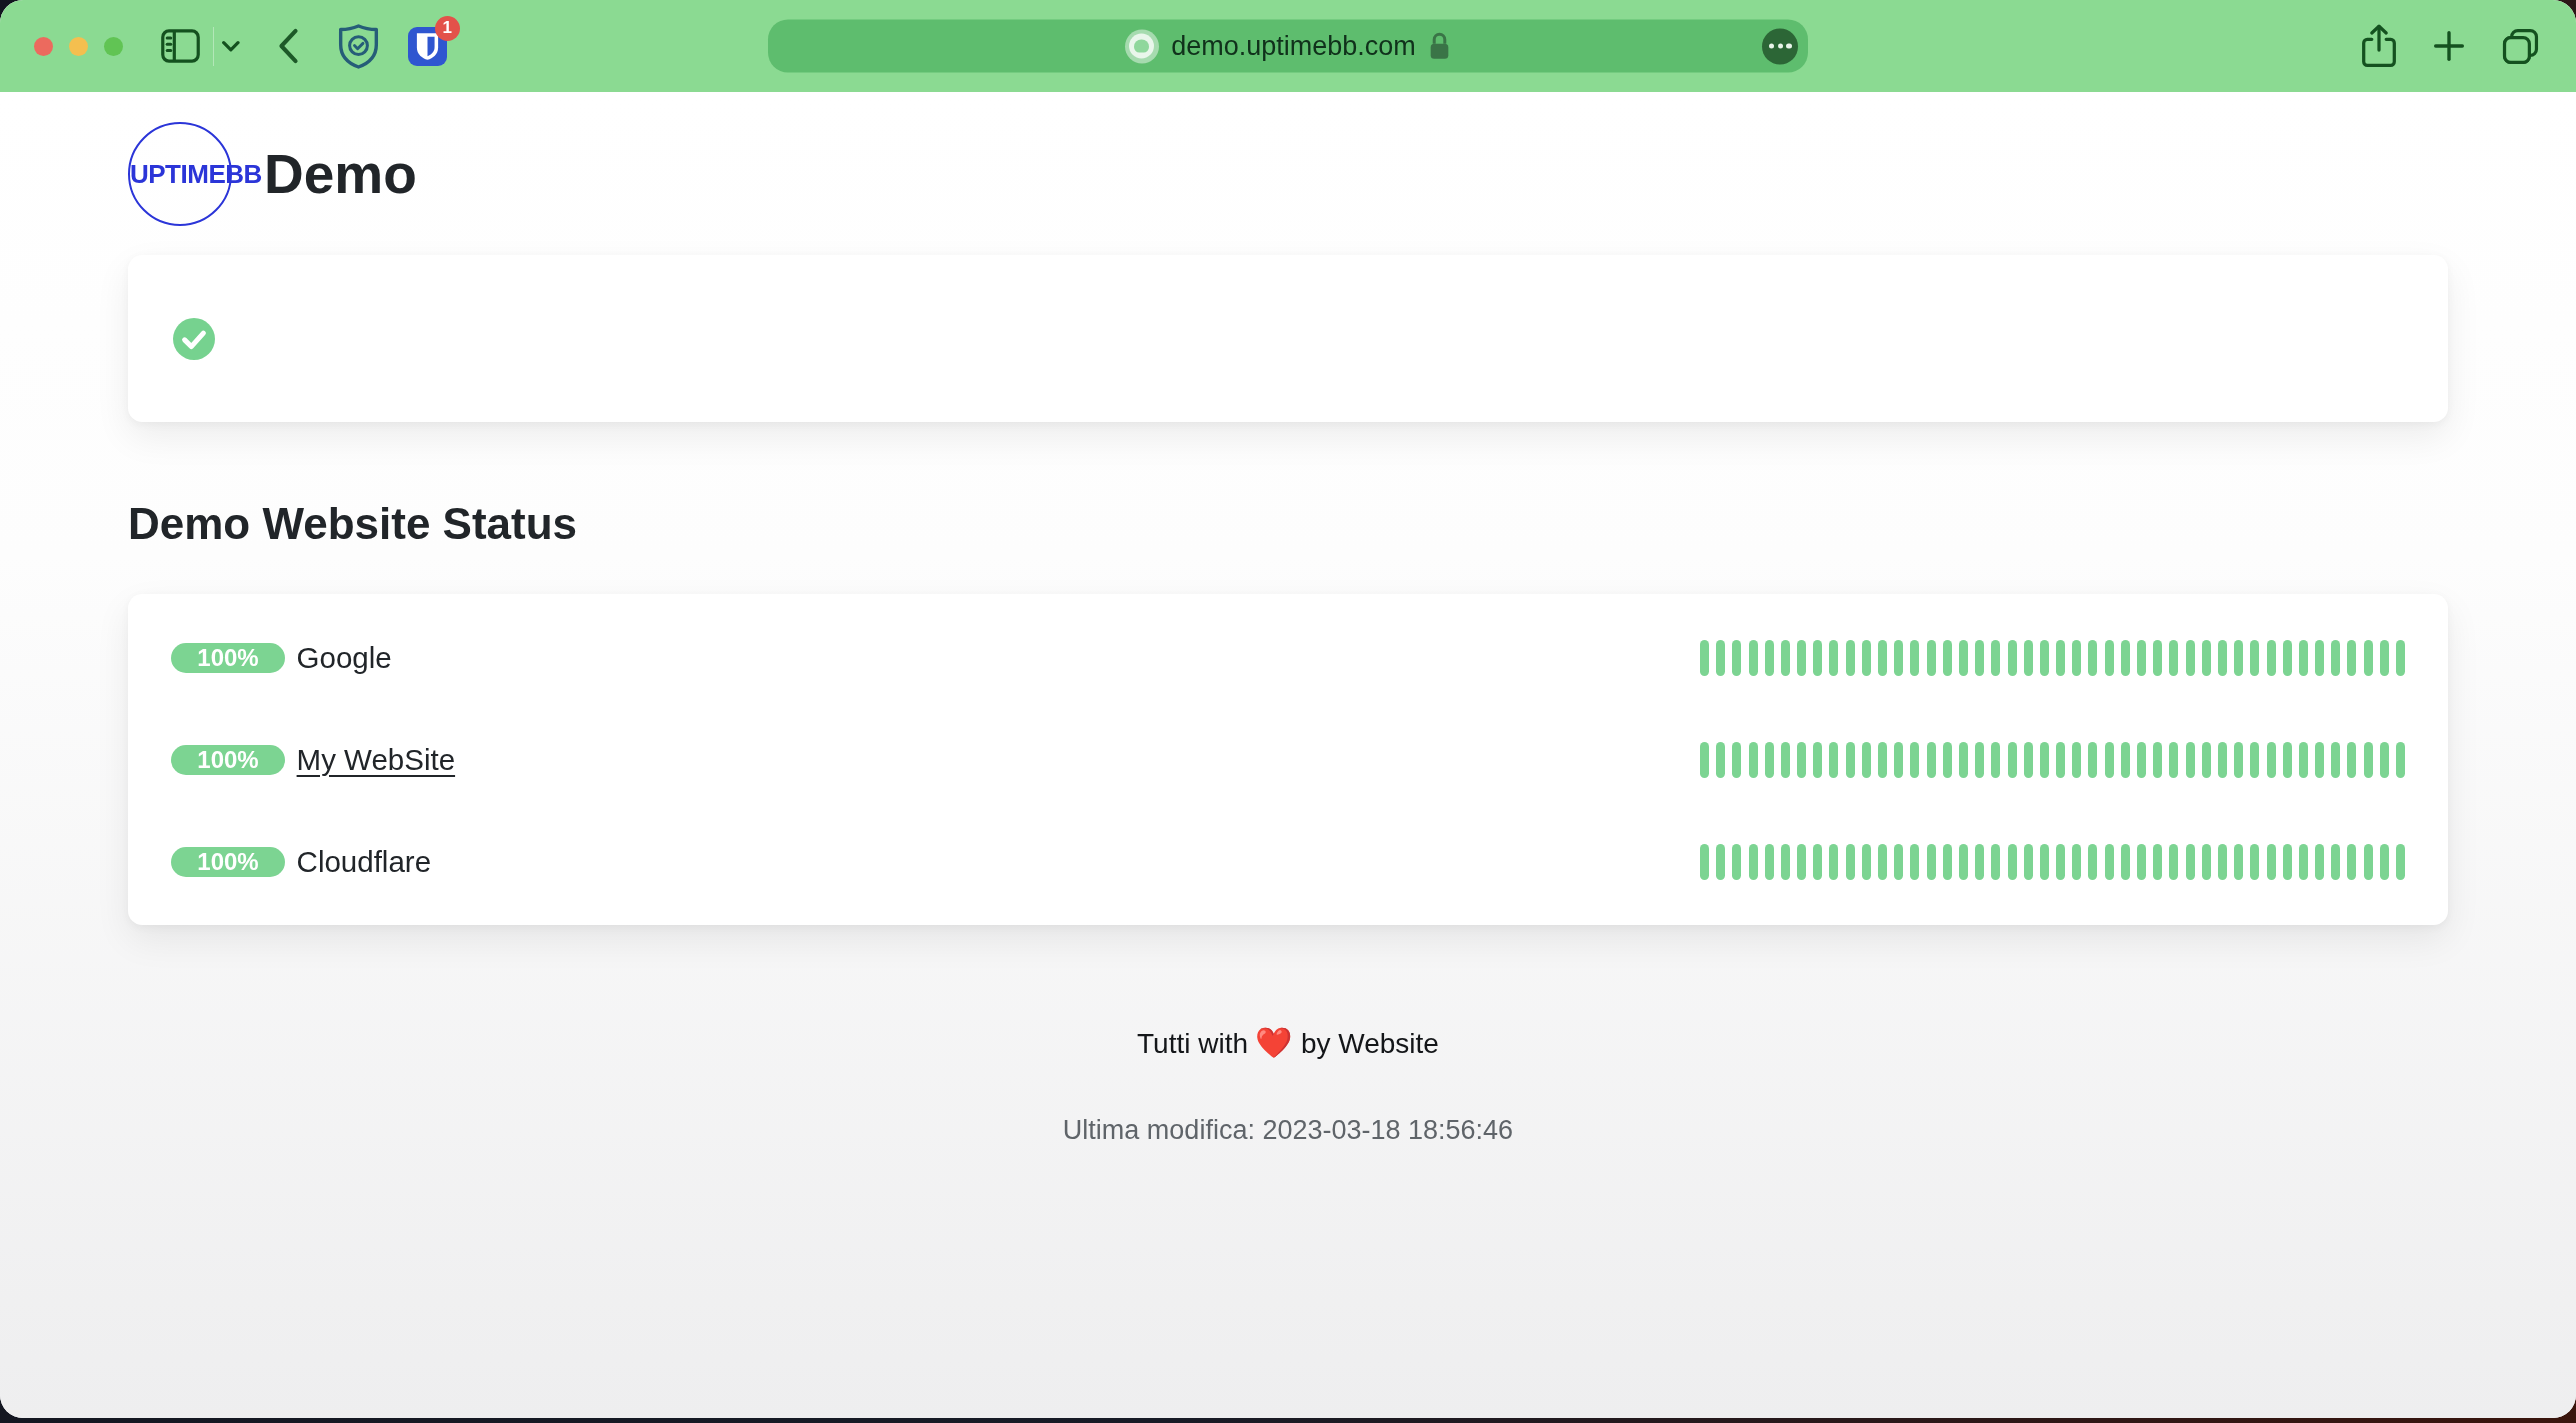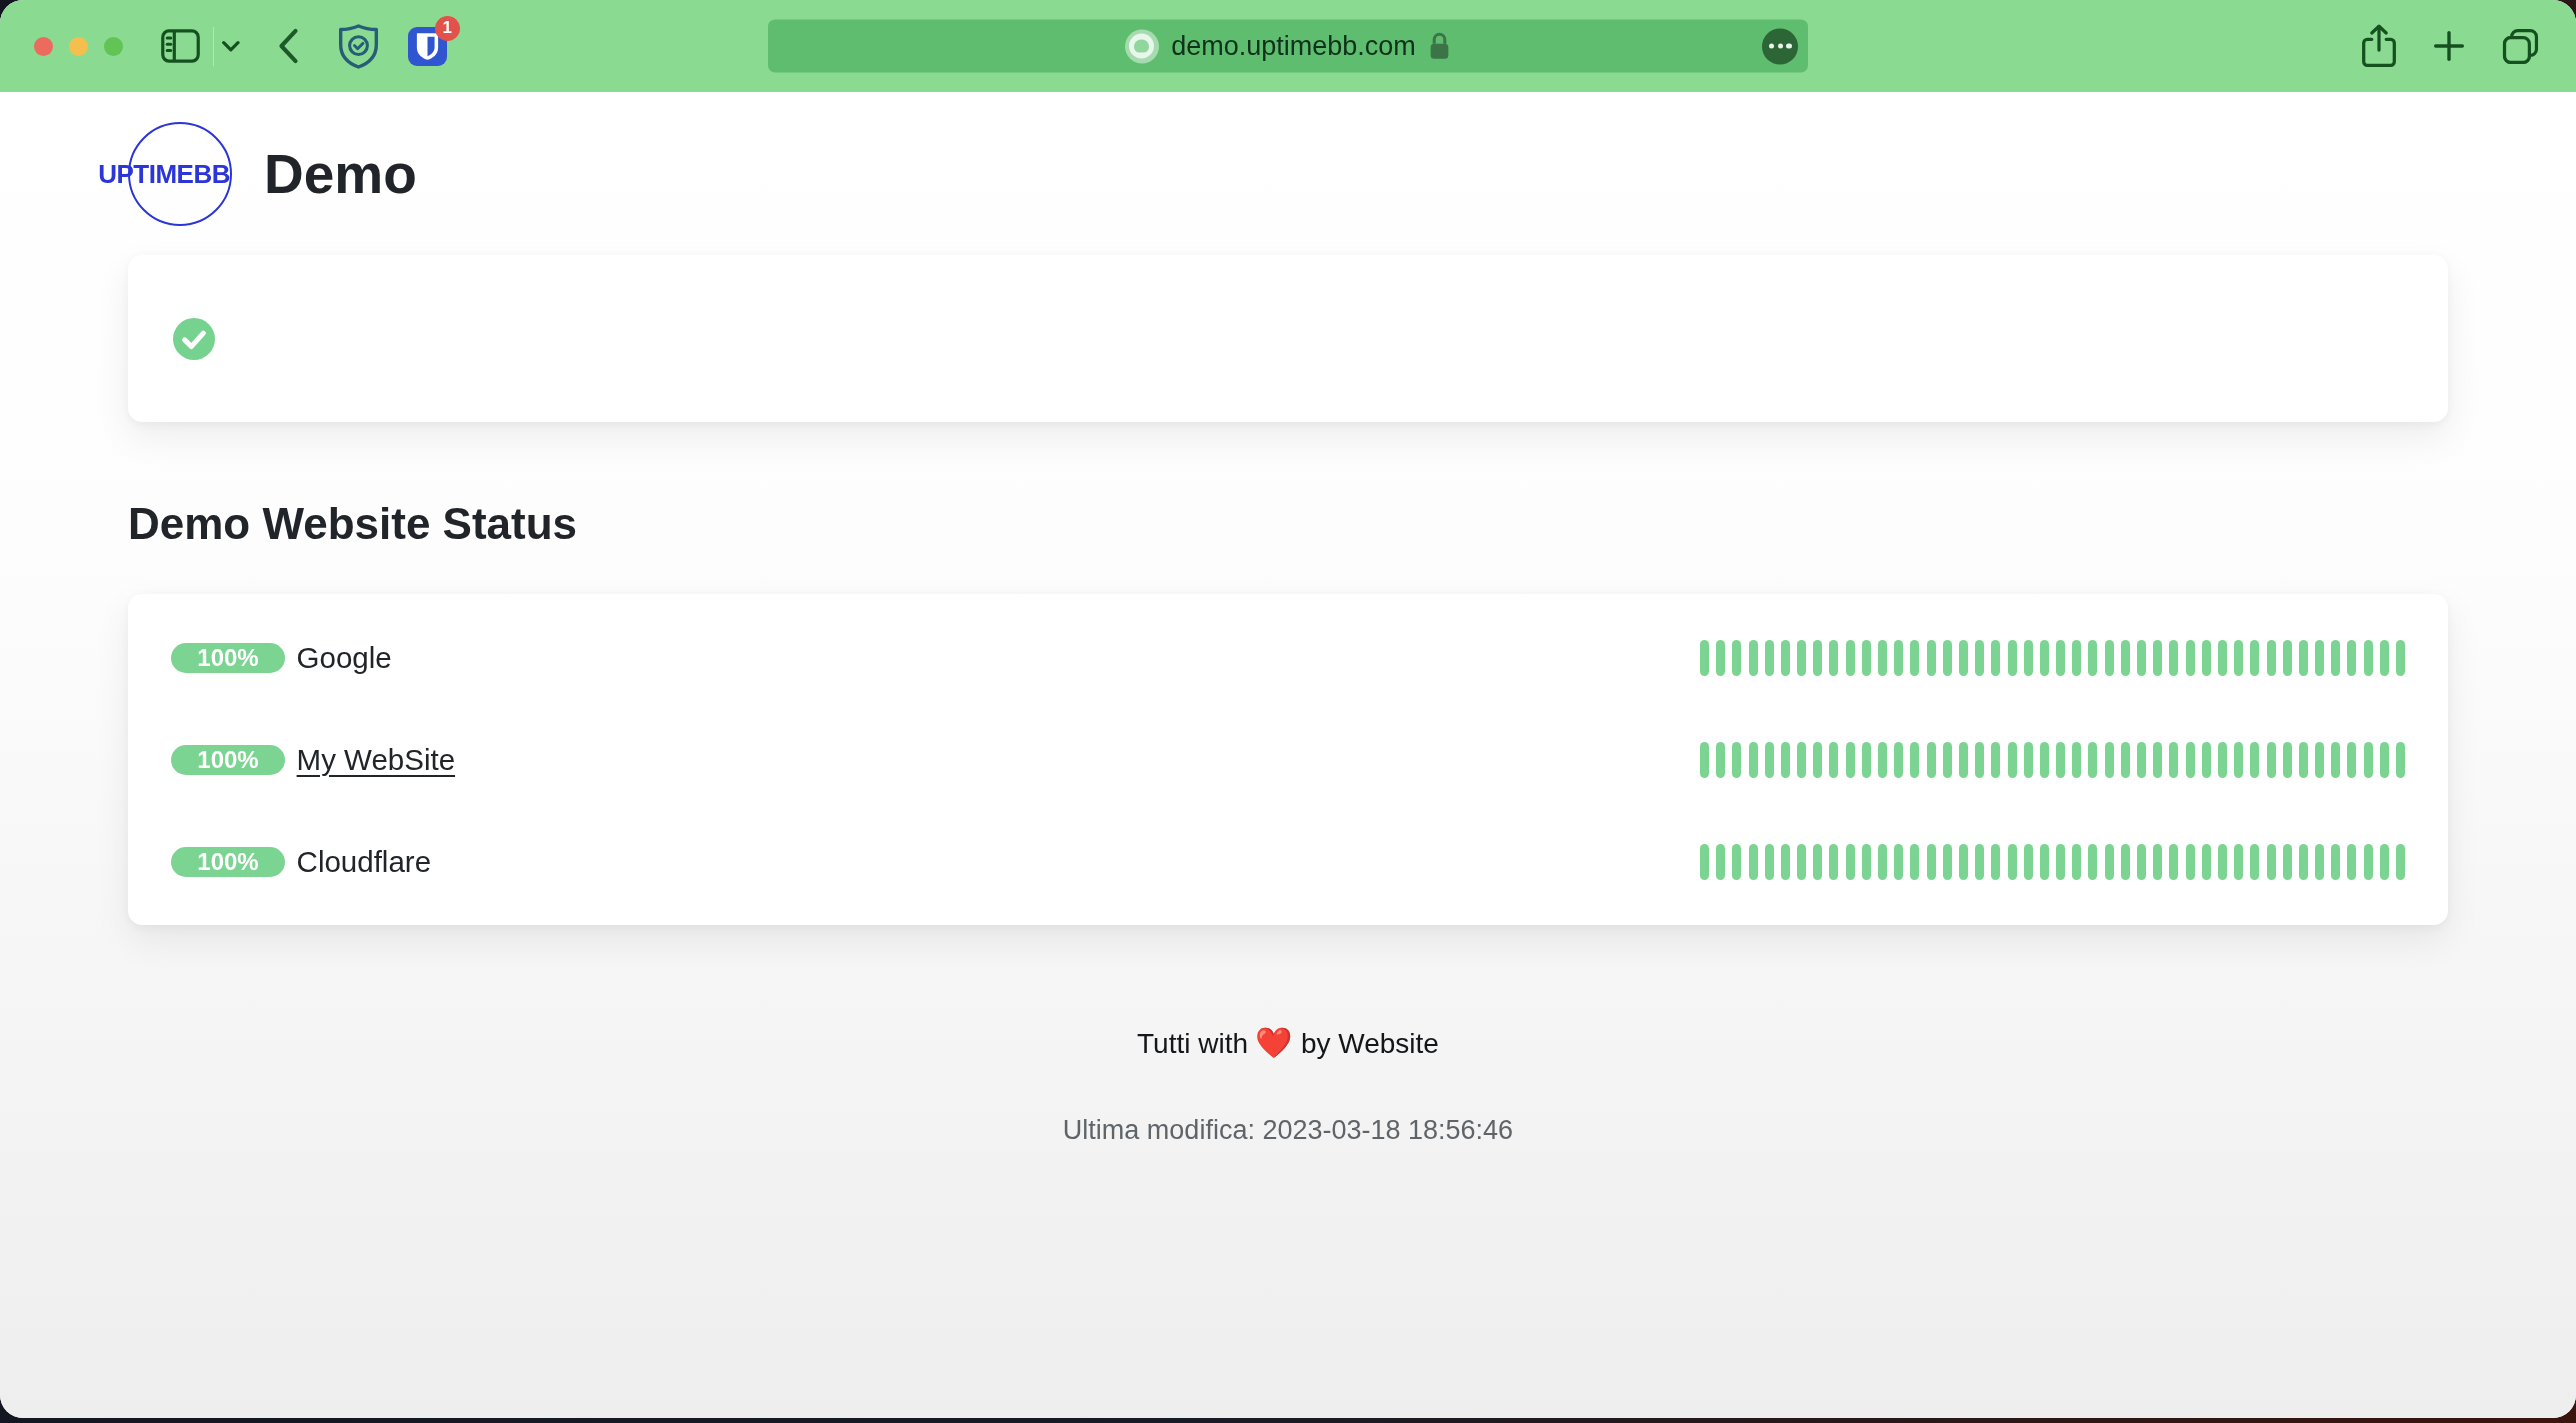--- a/index.html
+++ b/index.html
@@ -38,21 +38,21 @@
     display:flex; align-items:center; justify-content:center;
   }
   .bw-badge {
     position:absolute; top:-10.7px; right:-12.5px;
     min-width:25px; height:25px; border-radius:12.5px; background:#e3524a;
     color:#fff; font-size:17px; font-weight:700;
     display:flex; align-items:center; justify-content:center; padding:0 6.3px;
   }
   .address-bar {
     position:absolute; left:50%; top:50%; transform:translate(-50%,-50%);
-    width:1040px; height:53px; border-radius:7px; background:#5ebd6e;
+    width:1040px; height:53px; border-radius:20px; background:#5ebd6e;
     display:flex; align-items:center; justify-content:center;
   }
   .site-icon { width:34px; height:34px; border-radius:50%; background:rgba(255,255,255,0.45);
     display:flex; align-items:center; justify-content:center; margin-right:12.5px; }
   .site-icon .mid { width:25px; height:25px; border-radius:50%; background:rgba(255,255,255,0.75);
     display:flex; align-items:center; justify-content:center; }
   .site-icon .core { width:15px; height:13.4px; background:#8fd79c; border-radius:7.2px 7.2px 5.4px 5.4px; }
   .url-text { font-size:27px; color:#10311b; }
   .lock-icon { margin-left:12.5px; display:flex; }
   .ellipsis-btn {
@@ -66,21 +66,21 @@
   
   .content {
     height:1326px;
     background: linear-gradient(180deg,#ffffff 0%,#fdfdfd 35%,#eeeeef 100%);
     overflow:hidden;
   }
   .container { width:2320px; margin:0 auto; }
   .logo-row { display:flex; align-items:center; padding-top:30px; }
   .logo-circle {
     width:104px; height:104px; border:2.7px solid #2b35d8; border-radius:50%;
-    display:flex; align-items:center; justify-content:flex-end; flex-shrink:0;
+    display:flex; align-items:center; justify-content:flex-start; flex-shrink:0;
   }
   .logo-text { color:#2b35d8; font-weight:700; font-size:26px; letter-spacing:-0.5px; white-space:nowrap; }
   .page-title { font-size:55px; font-weight:700; color:#212529; margin-left:32px; }
   .card {
     background:#fff; border-radius:14.3px;
     box-shadow:0 14.3px 36px rgba(0,0,0,0.07), 0 2.7px 9px rgba(0,0,0,0.04);
   }
   .status-card {
     margin-top:29px; height:167px;
     display:flex; align-items:center; padding:0 45px;

